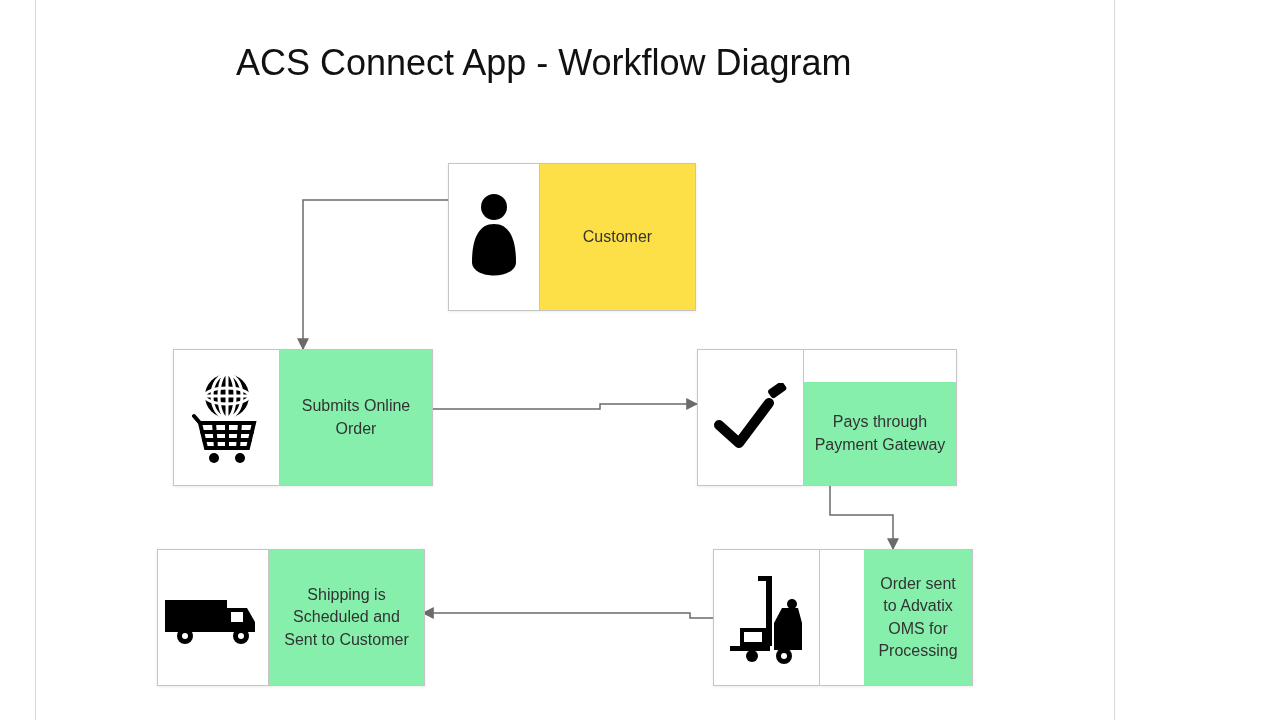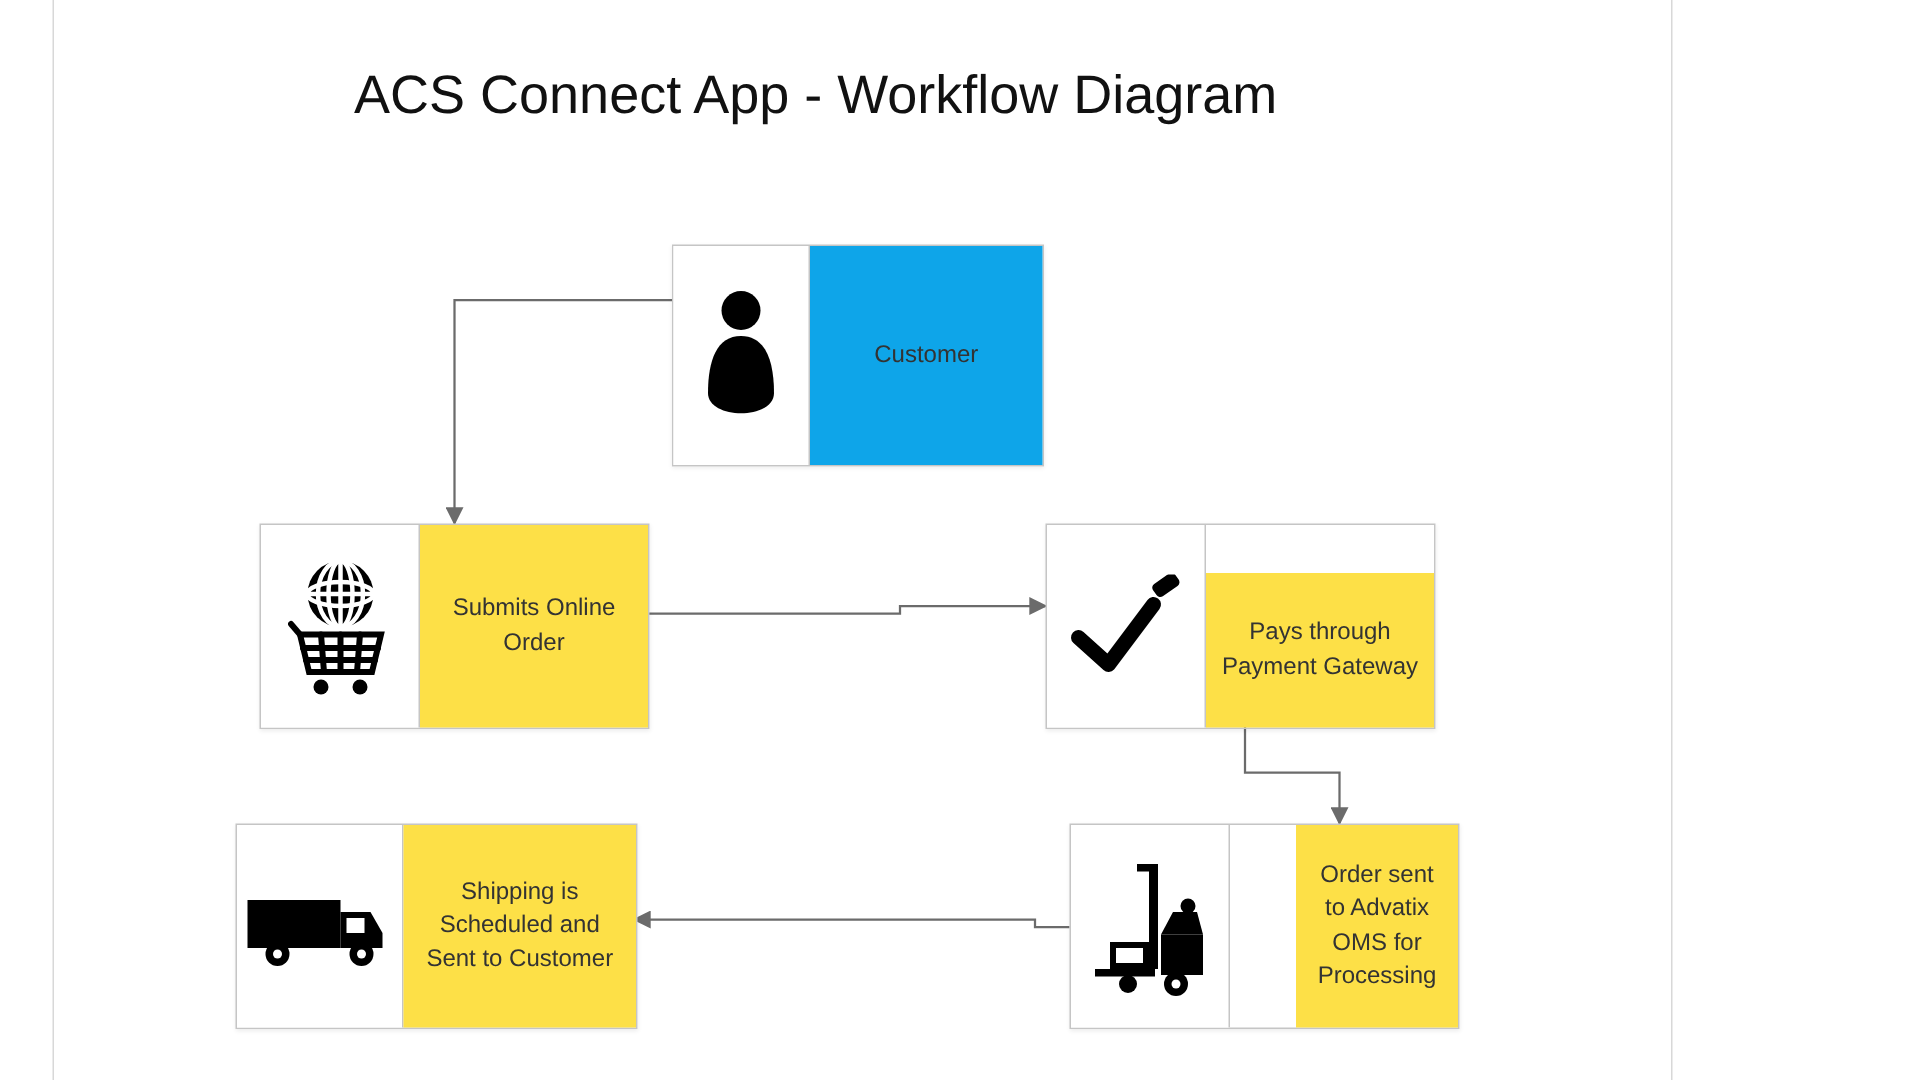--- a/index.html
+++ b/index.html
@@ -3,22 +3,22 @@
 <meta charset="utf-8">
 <style>
   html,body{margin:0;padding:0;background:#fff;font-family:Verdana,Geneva,sans-serif;color:#222;}
   .page{position:relative;width:1280px;height:720px;margin:0 auto;overflow:hidden;border-radius:25px;}
   .sheet{position:absolute;left:35px;top:0;width:1078px;height:720px;border-left:1px solid #d8d8d8;border-right:1px solid #d8d8d8;background:#fff;}
   .title{position:absolute;left:236px;top:42px;font-size:36px;font-weight:400;color:#111;}
   
   .card{position:absolute;display:flex;align-items:stretch;border:1px solid #c5c5c5;box-shadow:0 1px 3px rgba(0,0,0,.08);}
   .card .icon{flex:0 0 auto;background:#fff;border-right:1px solid #c5c5c5;display:flex;align-items:center;justify-content:center;}
   .card .label{display:flex;align-items:center;justify-content:center;text-align:center;font-size:16px;line-height:1.4;color:#333;padding:6px 10px;}
-  .card.cust .label{background:#0ea5e9;}
-  .card.step .label{background:#fde047;}
+  .card.cust .label{background:#fde047;}
+  .card.step .label{background:#86efac;}
 
   
   .c-customer{left:448px;top:163px;width:246px;height:146px;}
   .c-customer .icon{width:90px;}
   .c-customer .label{width:156px;}
 
   .c-submit{left:173px;top:349px;width:258px;height:135px;}
   .c-submit .icon{width:105px;}
   .c-submit .label{width:153px;}
 

